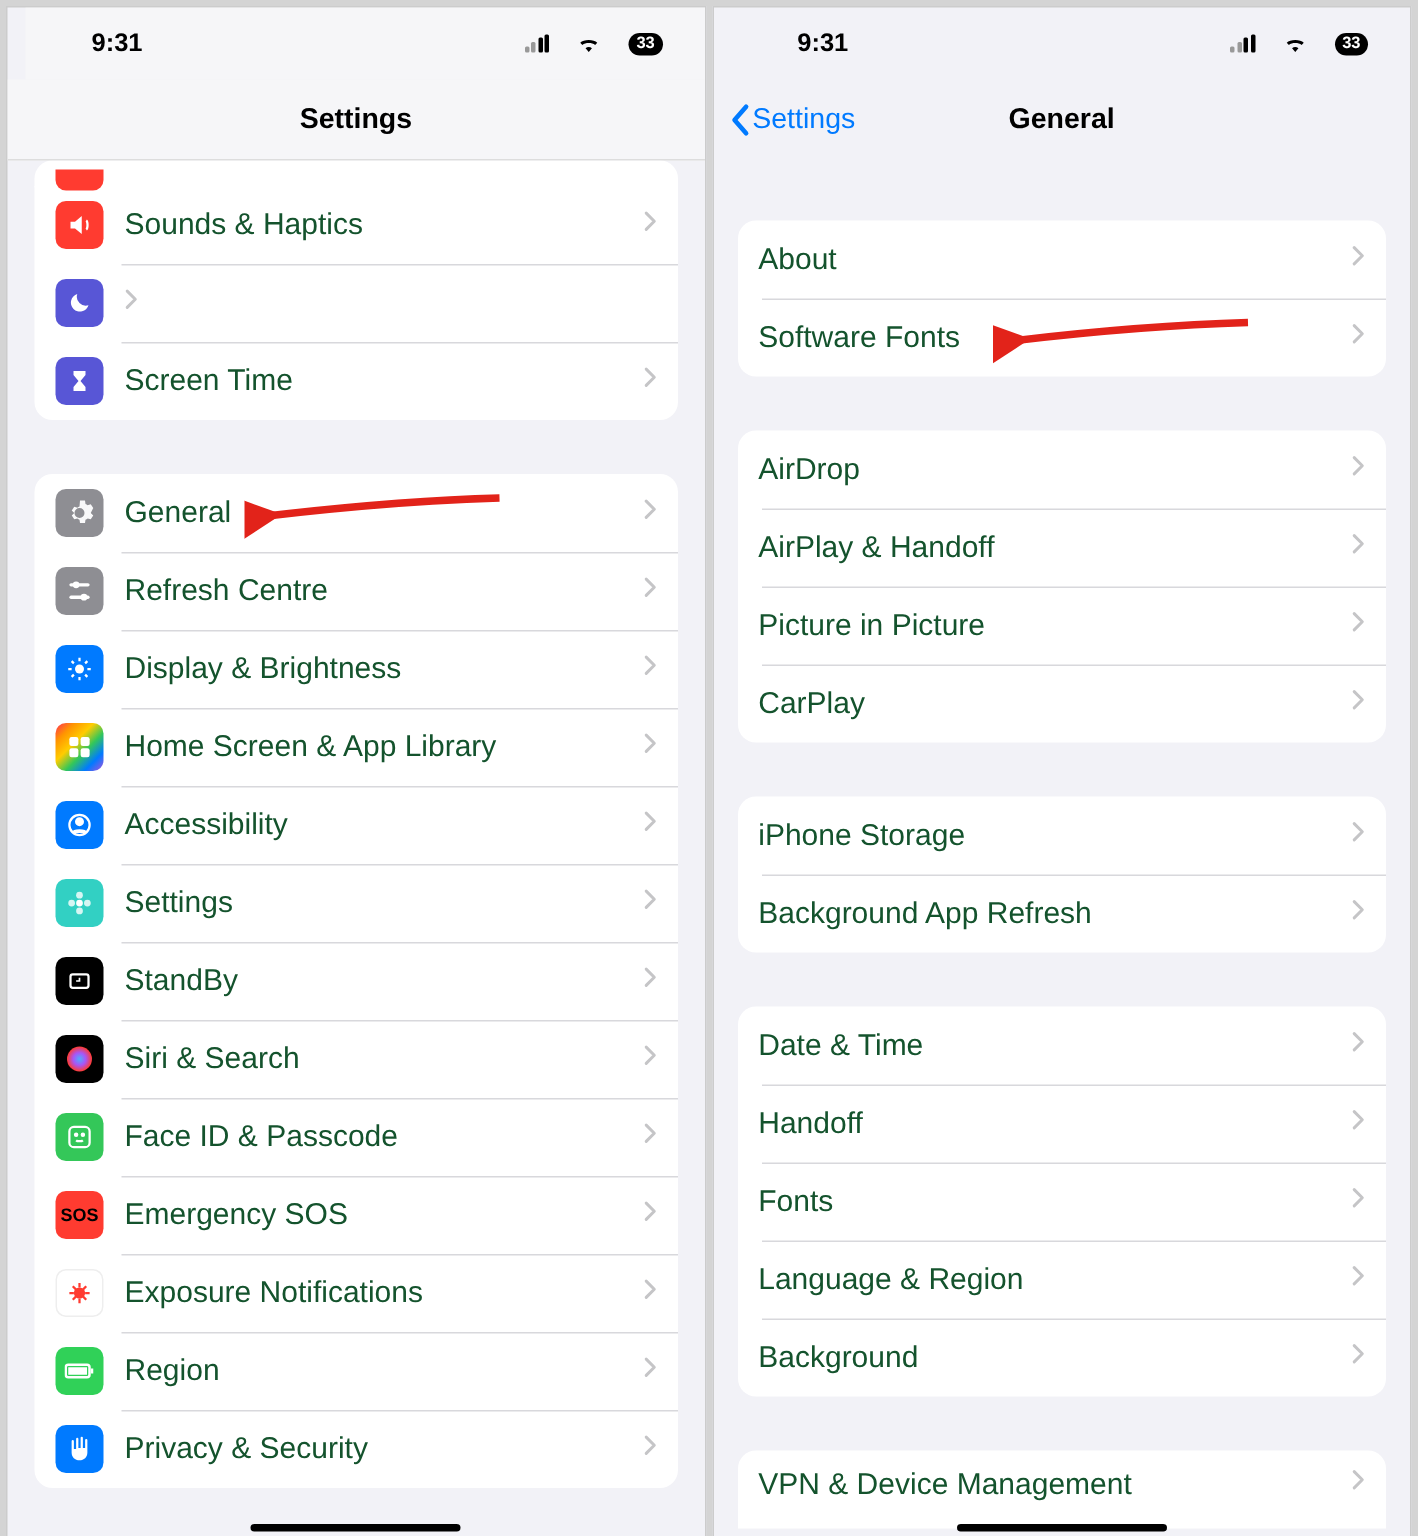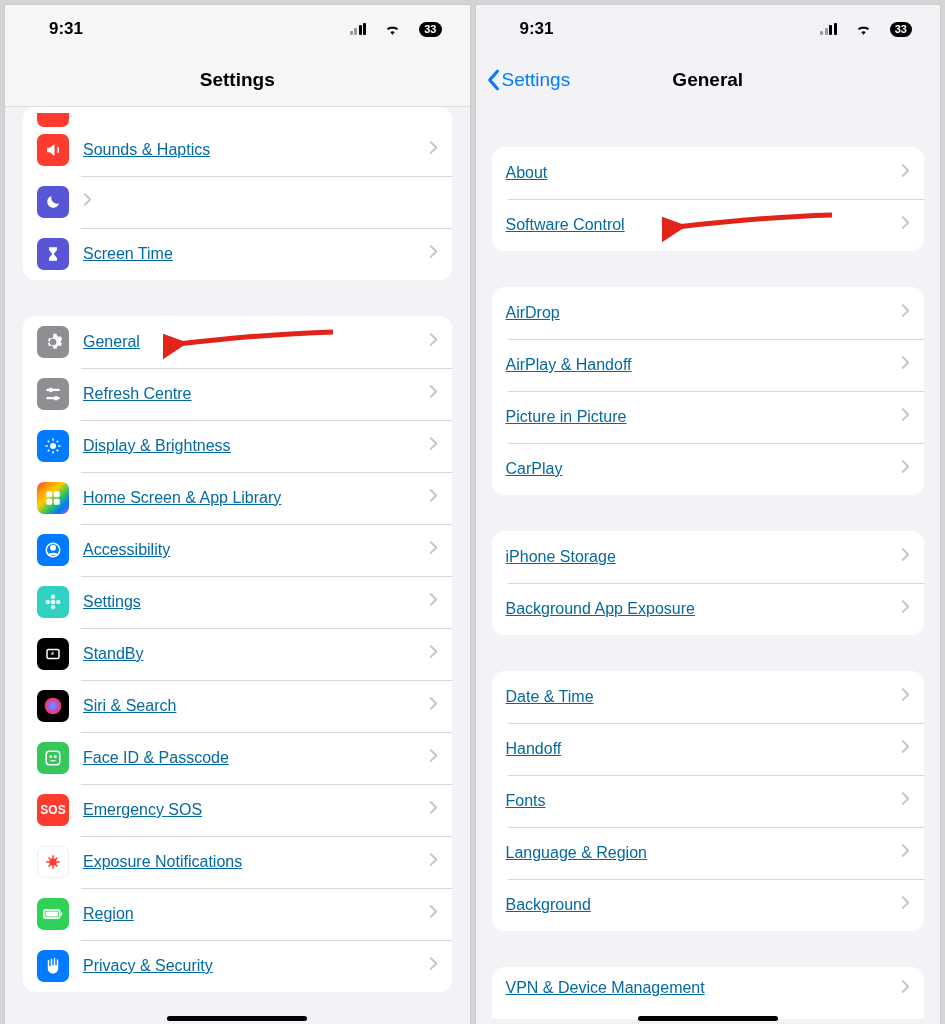--- a/index.html
+++ b/index.html
@@ -23,20 +23,21 @@
   overflow: hidden;
   position: relative;
 }
 .status-bar {
   height: 48px;
   display: flex;
   justify-content: space-between;
   align-items: center;
   padding: 0 28px 0 44px;
   background: transparent;
+  margin-left: 12px;
 }
 .phone.left .status-bar { background: #f6f6f8; }
 .time { font-weight: 600; font-size: 17px; }
 .indicators { display: flex; align-items: center; gap: 18px; }
 .signal-bars { display: flex; align-items: flex-end; gap: 1.5px; height: 12px; }
 .signal-bars span { width: 3px; background: #000; border-radius: 1px; }
 .signal-bars span:nth-child(1){height:4px;background:#999;}
 .signal-bars span:nth-child(2){height:7px;background:#999;}
 .signal-bars span:nth-child(3){height:10px;}
 .signal-bars span:nth-child(4){height:12px;}
@@ -91,24 +92,24 @@
   background: #d8d8dc;
 }
 .phone.left .row + .row::before { left: 58px; }
 .phone.right .row + .row::before { left: 16px; }
 .icon-box {
   width: 32px; height: 32px;
   border-radius: 7px;
   margin-right: 14px;
   display:flex; align-items:center; justify-content:center;
   flex: none;
-  color: #ffffff;
+  color: #000000;
   font-size: 16px;
 }
-.label { flex: 1; font-size: 16px; color:#0369a1; letter-spacing:0;text-decoration:underline; }
+.label { flex: 1; font-size: 20px; color:#14532d; letter-spacing:0; }
 .chevron { color: #c5c5c7; font-size: 17px; flex:none; }
 .arrow {
   position: absolute;
   pointer-events: none;
   z-index: 10;
 }
 .home-indicator {
   position:absolute;
   bottom:6px; left:50%;
   transform:translateX(-50%);
@@ -404,21 +405,21 @@
     </div>
     <div class="content" id="right-content" style="top:102px; padding-top:40px;">
         <div class="group">
           <div class="row">
             <span class="label">About</span>
             <span class="chevron"><svg width="9" height="15" viewBox="0 0 10 16">
                 <path fill="none" stroke="#c5c5c7" stroke-width="2.2" stroke-linecap="round" stroke-linejoin="round" d="M2 2l6 6-6 6"></path>
               </svg></span>
           </div>
           <div class="row">
-            <span class="label">Software Control</span>
+            <span class="label">Software Fonts</span>
             <span class="chevron"><svg width="9" height="15" viewBox="0 0 10 16">
                 <path fill="none" stroke="#c5c5c7" stroke-width="2.2" stroke-linecap="round" stroke-linejoin="round" d="M2 2l6 6-6 6"></path>
               </svg></span>
             <svg class="arrow" width="180" height="40" viewBox="0 0 180 40" style="left: 170px; top: 6px;">
               <defs>
                 <marker id="ahright01" markerWidth="10" markerHeight="10" refX="2" refY="5" orient="auto">
                   <path d="M10 0 L0 5 L10 10 z" fill="#e2231a"></path>
                 </marker>
               </defs>
               <path d="M170 10 Q100 12 15 22" stroke="#e2231a" stroke-width="5" fill="none" marker-end="url(#ahright01)"></path>
@@ -452,21 +453,21 @@
           </div>
         </div>
         <div class="group">
           <div class="row">
             <span class="label">iPhone Storage</span>
             <span class="chevron"><svg width="9" height="15" viewBox="0 0 10 16">
                 <path fill="none" stroke="#c5c5c7" stroke-width="2.2" stroke-linecap="round" stroke-linejoin="round" d="M2 2l6 6-6 6"></path>
               </svg></span>
           </div>
           <div class="row">
-            <span class="label">Background App Exposure</span>
+            <span class="label">Background App Refresh</span>
             <span class="chevron"><svg width="9" height="15" viewBox="0 0 10 16">
                 <path fill="none" stroke="#c5c5c7" stroke-width="2.2" stroke-linecap="round" stroke-linejoin="round" d="M2 2l6 6-6 6"></path>
               </svg></span>
           </div>
         </div>
         <div class="group">
           <div class="row">
             <span class="label">Date &amp; Time</span>
             <span class="chevron"><svg width="9" height="15" viewBox="0 0 10 16">
                 <path fill="none" stroke="#c5c5c7" stroke-width="2.2" stroke-linecap="round" stroke-linejoin="round" d="M2 2l6 6-6 6"></path>

